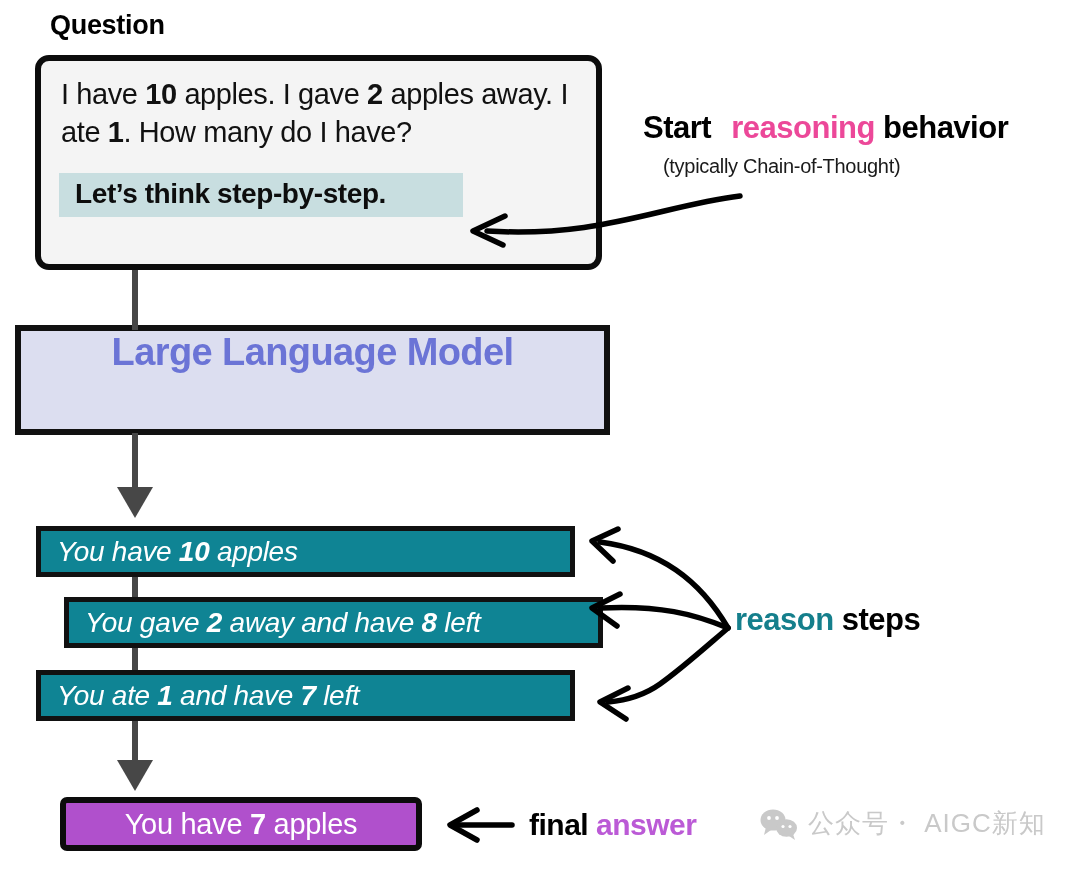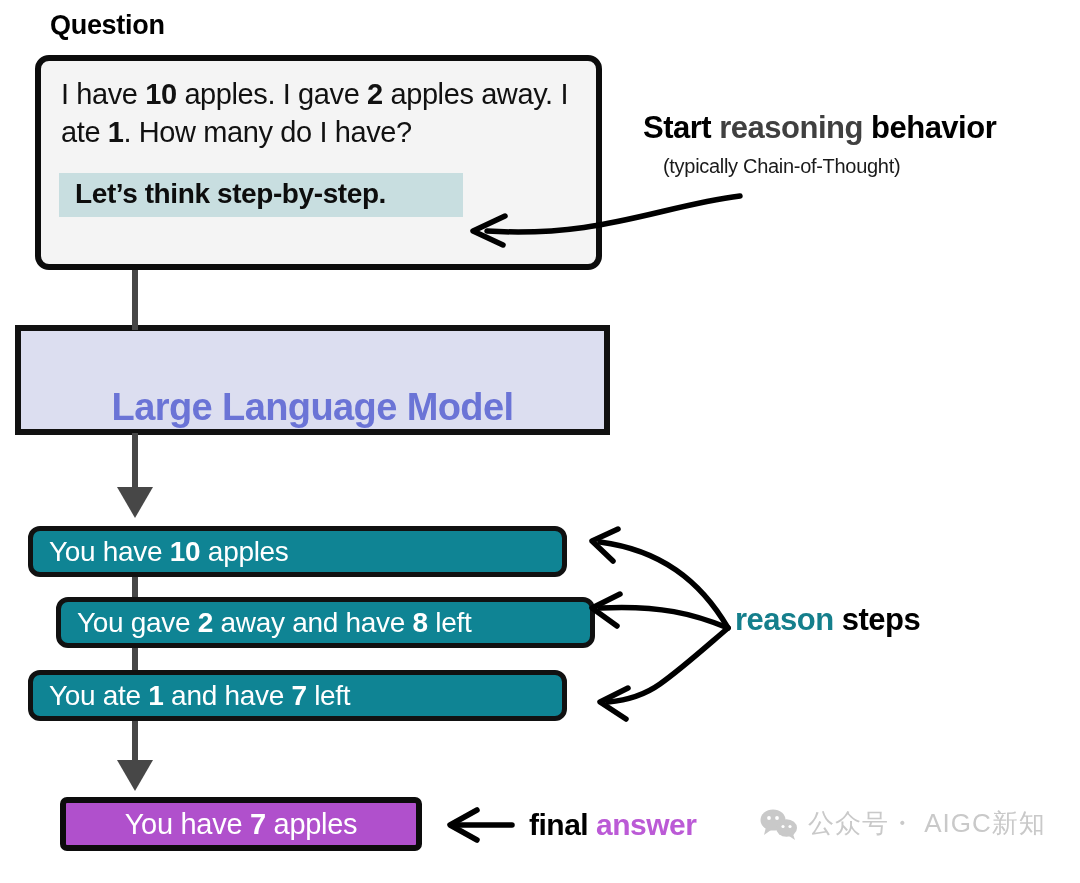--- a/index.html
+++ b/index.html
@@ -85,21 +85,21 @@
   #start-reasoning-line {
     position: absolute;
     left: 643px;
     top: 110px;
     font-size: 31px;
     font-weight: bold;
     color: #000000;
     white-space: nowrap;
     letter-spacing: -0.5px;
   }
-  #start-reasoning-line .accent { color: #404040; }
+  #start-reasoning-line .accent { color: #ec4899; margin-left: 12px; }
   #cot-subtitle {
     position: absolute;
     left: 663px;
     top: 155px;
     font-size: 20px;
     color: #1a1a1a;
     white-space: nowrap;
     letter-spacing: -0.3px;
   }
 
@@ -107,42 +107,43 @@
   #llm-box {
     position: absolute;
     left: 15px;
     top: 325px;
     width: 595px;
     height: 110px;
     box-sizing: border-box;
     background: #dcdef0;
     border: 6px solid #111111;
     display: flex;
-    align-items: flex-end;
+    align-items: flex-start;
     justify-content: center;
   }
   #llm-label {
     font-size: 38px;
     font-weight: bold;
     color: #6b74d6;
     letter-spacing: -0.6px;
   }
 
   
   .step-box {
     position: absolute;
-    left: 28px;
+    left: 36px;
     width: 539px;
     box-sizing: border-box;
     background: #0f8494;
     border: 5px solid #111111;
-    border-radius: 12px;
+    border-radius: 0;
     display: flex;
     align-items: center;
     z-index: 3;
+    font-style: italic;
   }
   .step-box .step-text {
     padding-left: 16px;
     font-size: 28px;
     color: #ffffff;
     letter-spacing: -0.3px;
     white-space: nowrap;
   }
   .step-box .step-text b { font-weight: bold; }
   #step-box-1 { top: 526px; height: 51px; }

